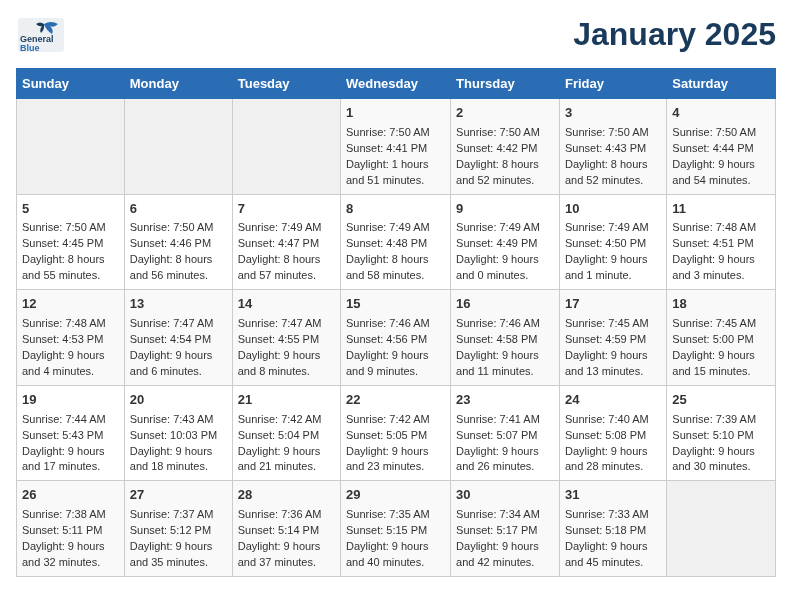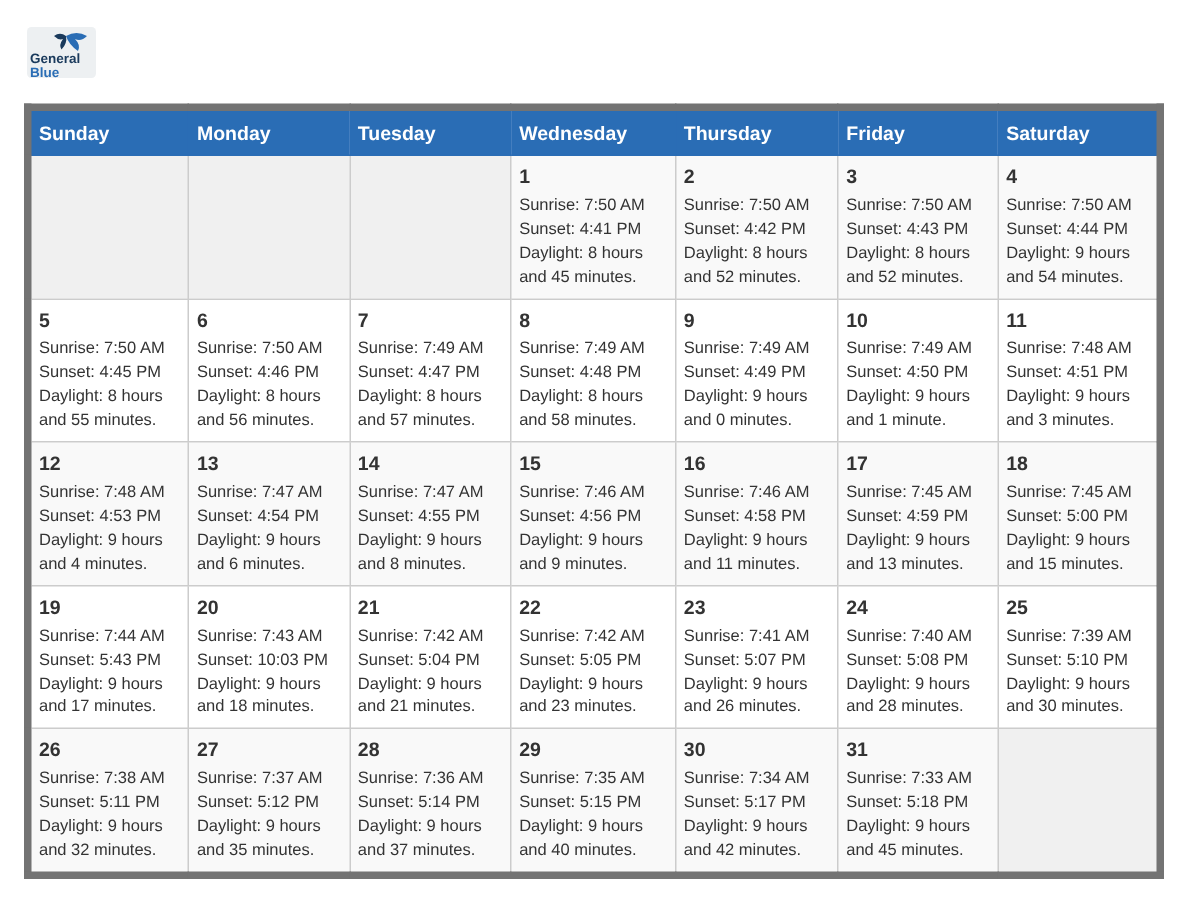--- a/index.html
+++ b/index.html
@@ -25,21 +25,21 @@
       color: #1a3a5c;
     }
     .location-title {
       font-size: 15px;
       color: #444;
       margin-top: 2px;
     }
     .calendar {
       width: 100%;
       border-collapse: collapse;
-      border: 5px solid #737373;
+      border: 1px solid #737373;
     }
     .calendar th {
       background: #2a6db5;
       color: #fff;
       font-size: 13px;
       font-weight: bold;
       padding: 7px 5px;
       text-align: left;
       border: 1px solid #2a6db5;
     }
@@ -93,20 +93,21 @@
         <path d="M28 8 Q35 4 42 8 Q38 12 34 10 Q38 14 36 18 Q30 14 28 8Z" fill="#2a6db5"></path>
         <path d="M28 8 Q24 5 20 8 Q23 11 26 10 Q23 14 25 17 Q29 13 28 8Z" fill="#1a3a5c"></path>
 
         <text x="4" y="26" font-family="Arial" font-size="9" font-weight="bold" fill="#1a3a5c">General</text>
 
         <text x="4" y="35" font-family="Arial" font-size="9" font-weight="bold" fill="#2a6db5">Blue</text>
       </svg>
     </div>
   </div>
   <div class="title-block">
+    <div class="month-title">January 2025</div>
   </div>
 </div>
 
 <table class="calendar">
   <thead>
     <tr>
     <th>Sunday</th>
         <th>Monday</th>
         <th>Tuesday</th>
         <th>Wednesday</th>
@@ -117,21 +118,21 @@
   </thead>
   <tbody id="calendar-body">
   <tr>
         <td class="empty-cell"></td>
         <td class="empty-cell"></td>
         <td class="empty-cell"></td>
         <td>
           <span class="day-num">1</span>
           <div>Sunrise: 7:50 AM</div>
           <div>Sunset: 4:41 PM</div>
-          <div>Daylight: 8 hours and 45 minutes.</div>
+          <div>Daylight: 1 hours and 51 minutes.</div>
         </td>
         <td>
           <span class="day-num">2</span>
           <div>Sunrise: 7:50 AM</div>
           <div>Sunset: 4:42 PM</div>
           <div>Daylight: 8 hours and 52 minutes.</div>
         </td>
         <td>
           <span class="day-num">3</span>
           <div>Sunrise: 7:50 AM</div>

